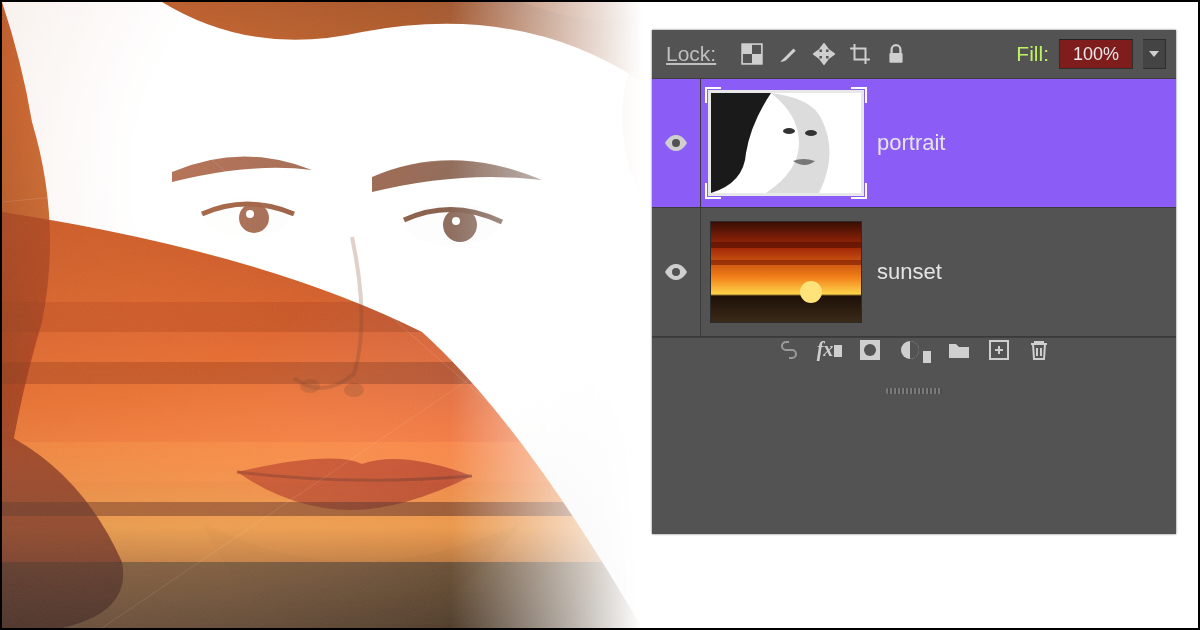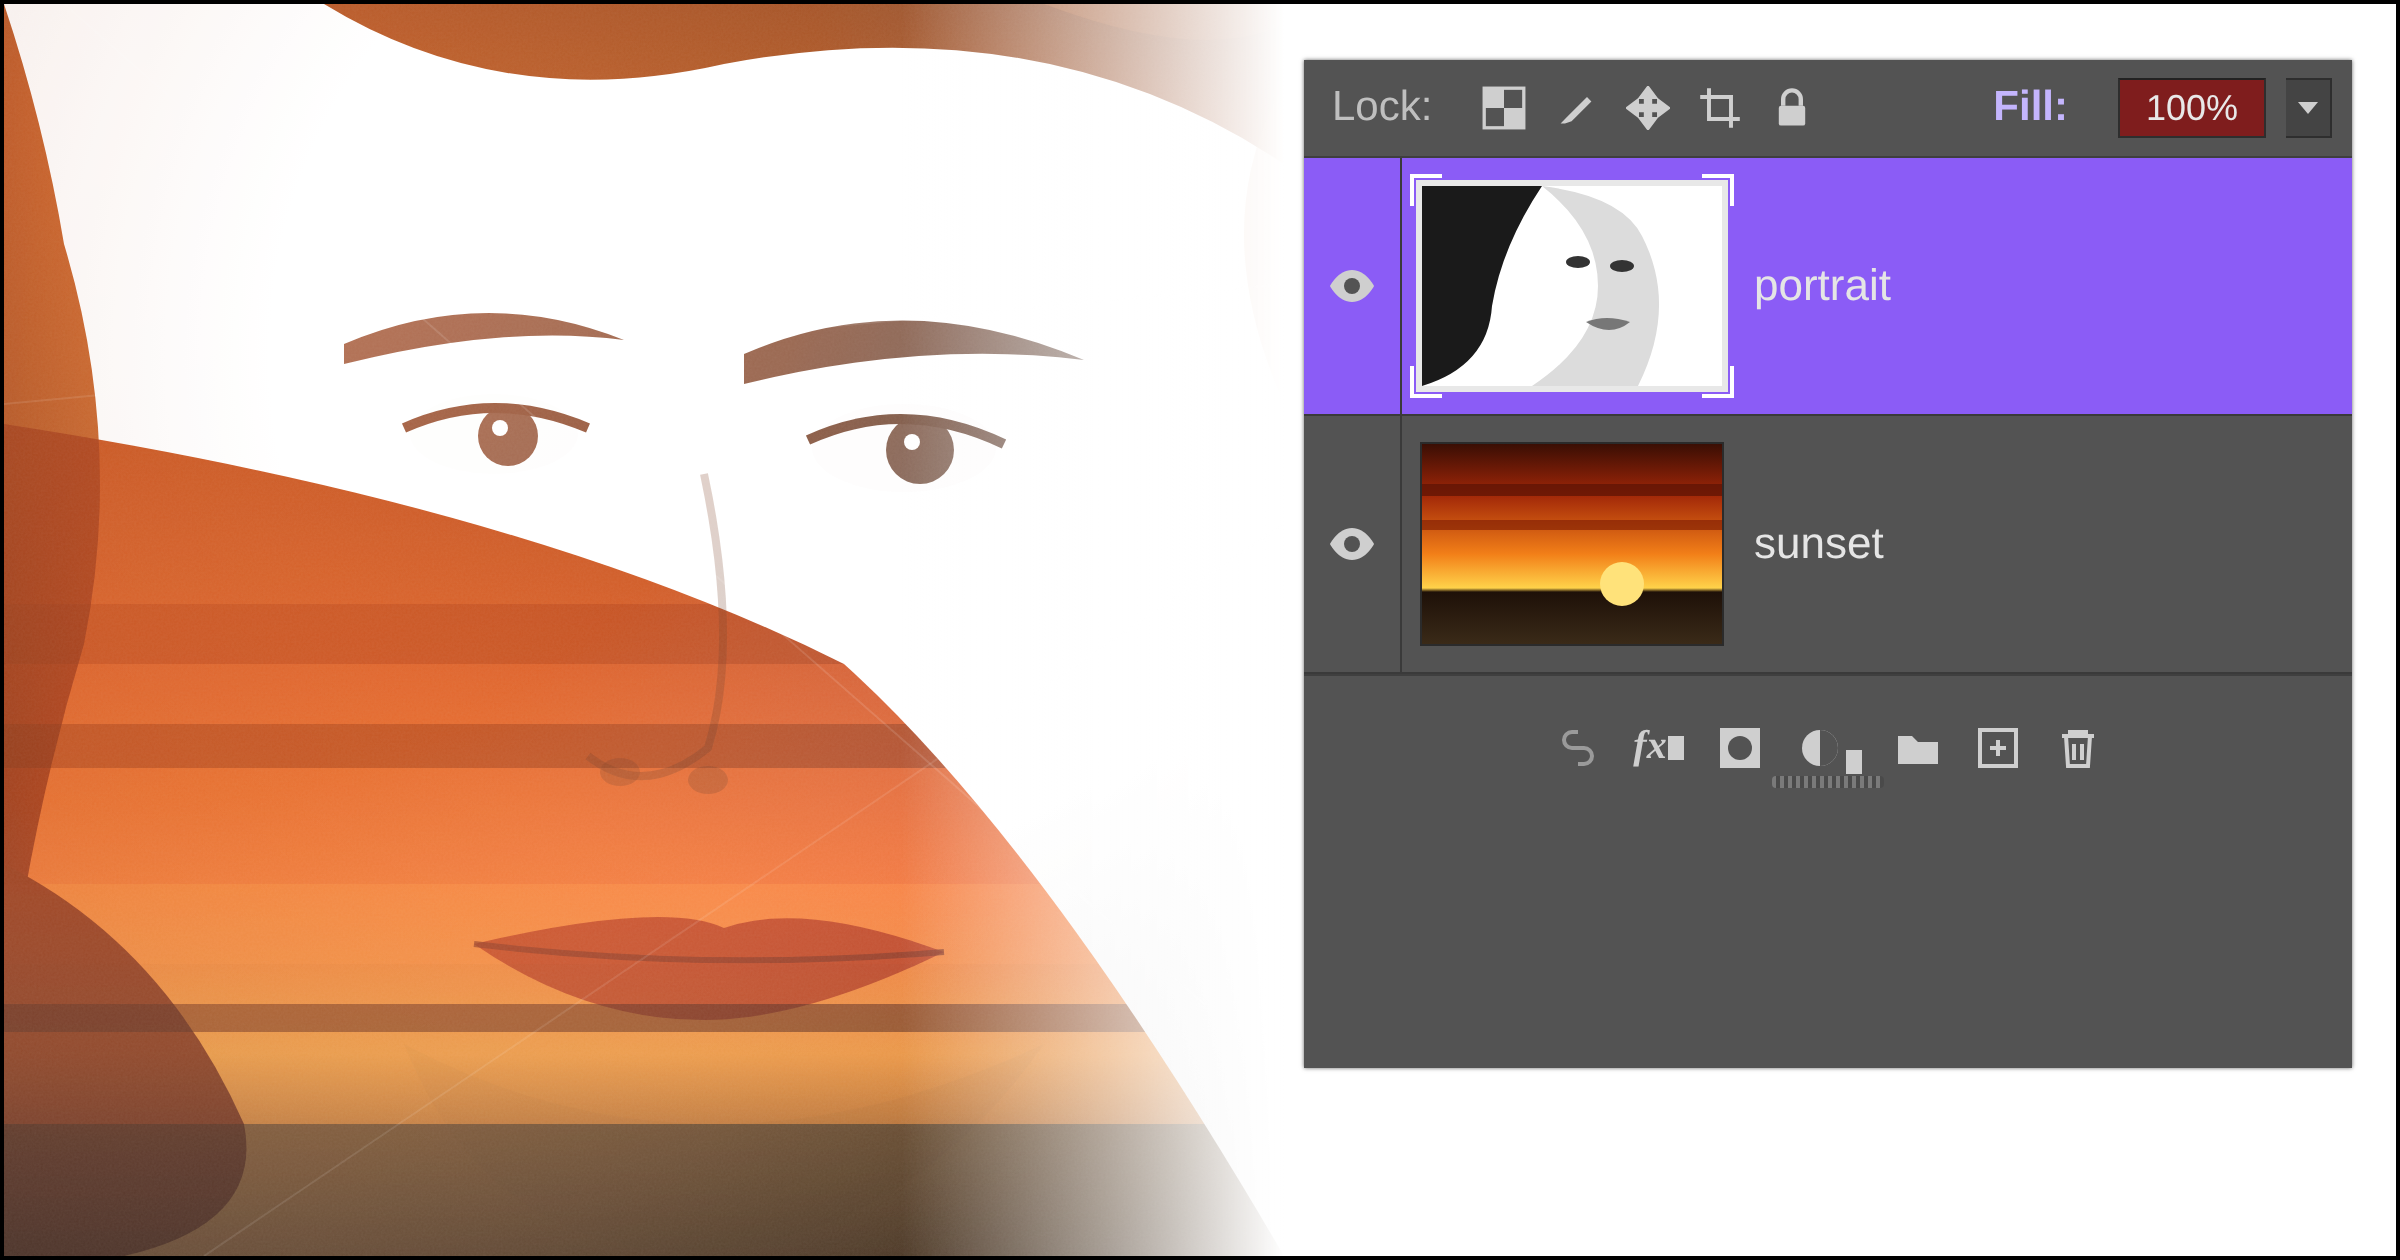--- a/index.html
+++ b/index.html
@@ -28,25 +28,25 @@
     color:#d5d5d5;
     font-size:20px;
   }
   .panel-top{
     height:48px;
     display:flex;align-items:center;
     padding:0 10px 0 14px;
     gap:10px;
     border-bottom:1px solid #3f3f3f;
   }
-  .lock-label{color:#bfbfbf;font-size:21px;margin-right:15px;}
+  .lock-label{color:#bfbfbf;font-size:21px;margin-right:15px;text-decoration:underline;}
   .lock-icons{display:flex;gap:14px;align-items:center;}
   .sqicon{width:22px;height:22px;display:inline-block;}
   .spacer{flex:1;}
-  .fill-label{color:#c4b5fd;font-size:21px;margin-right:15px;font-weight:bold;}
+  .fill-label{color:#bef264;font-size:21px;margin-right:0;}
   .fill-box{
     background:#7f1d1d;color:#e8e8e8;
     border:1px solid #2e2e2e;
     border-top-color:#222;
     width:72px;height:28px;
     display:flex;align-items:center;justify-content:center;
     font-size:18px;
   }
   .fill-drop{
     width:22px;height:28px;
@@ -82,21 +82,21 @@
     border:2px solid #fff;
   }
   .thumb-corners::before{top:-6px;left:-6px;border-right:none;border-bottom:none;}
   .thumb-corners::after{top:-6px;right:-6px;border-left:none;border-bottom:none;}
   .thumb-corners span::before{bottom:-6px;left:-6px;border-right:none;border-top:none;}
   .thumb-corners span::after{bottom:-6px;right:-6px;border-left:none;border-top:none;}
   .thumb{width:100%;height:100%;display:block;}
   .layer-name{color:#e5e5e5;font-size:22px;}
   .panel-bottom{
     height:48px;
-    display:flex;align-items:flex-end;justify-content:center;
+    display:flex;align-items:flex-start;justify-content:center;
     gap:16px;
     background:#535353;
     border-top:1px solid #3f3f3f;
   }
   .panel-grip{
     height:10px;
     display:flex;align-items:center;justify-content:center;
   }
   .grip{
     width:56px;height:6px;

